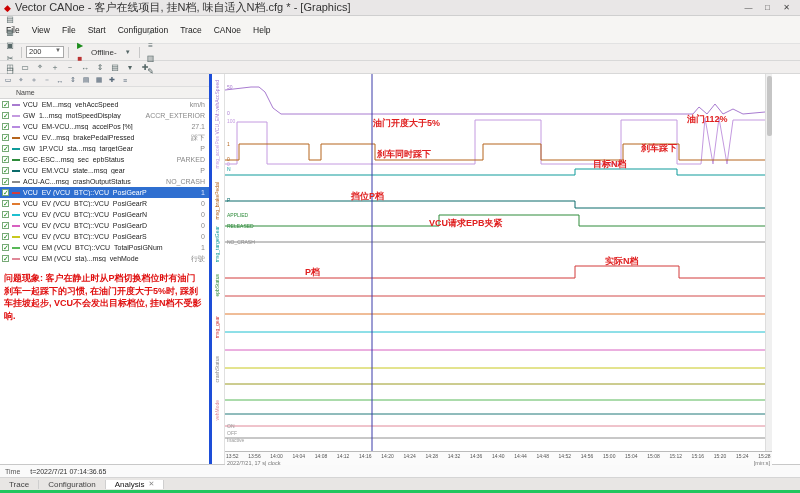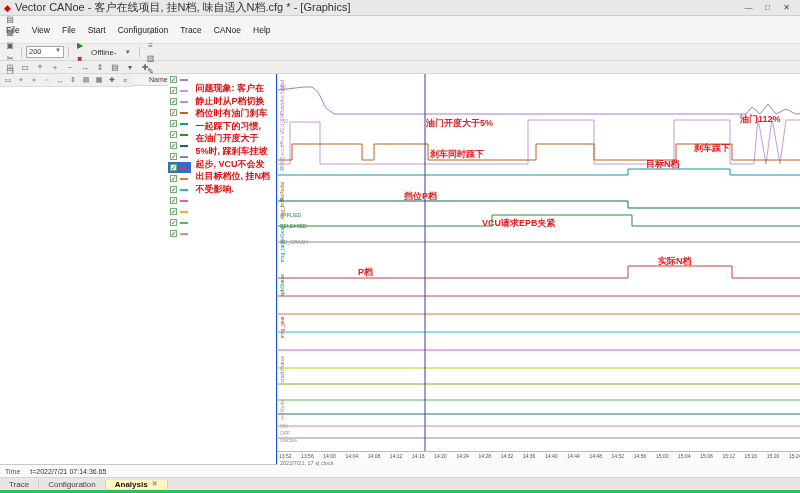--- a/index.html
+++ b/index.html
@@ -19,21 +19,21 @@
   .tb-icon{min-width:14px;height:13px;display:flex;align-items:center;justify-content:center;font-size:8px;color:#566;border:1px solid transparent}
   .tb-sep{width:1px;height:11px;background:#c8c8c8;margin:0 3px}
   .combo{width:38px;height:12px;border:1px solid #a8a8a8;background:#fff;font-size:7.5px;display:flex;align-items:flex-start;justify-content:space-between;padding:0 2px;color:#333}
   .combo .arr{font-size:6px;color:#666}
   .offline{font-size:8px;color:#333;padding:0 3px}
   .start-icon{color:#1c8c1c}
   .stop-icon{color:#b33}
   
   #main{display:flex;height:391px;border-bottom:1px solid #c8c8c8}
   
-  #left-panel{width:277px;border-right:1px solid #1d4ed8;display:flex;background:#fff}
+  #left-panel{width:212px;border-right:3px solid #1d4ed8;display:flex;flex-direction:column;background:#fff}
   #panel-toolbar{height:13px;background:#f1efee;border-bottom:1px solid #ddd;display:flex;align-items:center;padding:0 2px;gap:1px}
   .ptb-icon{min-width:12px;height:11px;display:flex;align-items:center;justify-content:center;font-size:7px;color:#567;border:1px solid transparent}
   #grid-header{height:12px;background:#f3f2f0;border-bottom:1px solid #d5d5d5;font-size:7px;color:#444;display:flex;align-items:center;padding-left:16px}
   #signal-rows{overflow:hidden}
   .sig-row{display:flex;align-items:center;height:11px;font-size:7px;padding:0 2px;gap:3px;white-space:nowrap}
   .sig-row.selected{background:#2f6fd0;color:#fff}
   .sig-row.selected .sig-val{color:#dbe6ff}
   .chk{width:7px;height:7px;border:1px solid #7a7;background:#fff;color:#1a8a1a;font-size:7px;line-height:5px;text-align:center;flex:none}
   .swatch{width:8px;height:2px;flex:none}
   .sig-name{overflow:hidden;text-overflow:ellipsis}
@@ -49,21 +49,21 @@
   #plot-scroll{width:7px;background:#f0f0f0;border-left:1px solid #ddd;position:relative}
   #plot-thumb{position:absolute;top:2px;left:1px;width:5px;height:60px;background:#c5c5c5;border-radius:2px}
   #time-axis{height:14px;border-top:1px solid #bbb;position:relative;background:#fbfbfb}
   #tick-row{display:flex;justify-content:space-between;padding:0 1px;font-size:5px;color:#555;height:7px;align-items:flex-end}
   #footer-row{display:flex;justify-content:space-between;padding:0 2px;font-size:5.5px;color:#777;height:7px;align-items:center}
   
   #time-row{height:13px;background:#fafafa;border-bottom:1px solid #d5d5d5;display:flex;align-items:center;gap:10px;padding:0 5px;font-size:7px;color:#333}
   #time-row .lbl{color:#555}
   #tabs-row{height:18px;background:#e8e6e4;display:flex;align-items:center;border-bottom:6px solid #22c55e}
   .tab{padding:0 9px;font-size:8px;color:#444;border-right:1px solid #cfcfcf;display:flex;align-items:center;gap:4px}
-  .tab.active{background:#fef9c3;font-weight:bold;color:#111}
+  .tab.active{background:#ffffff;font-weight:normal;color:#111}
   .tab .x{font-size:7px;color:#888}
   #statusbar{height:16px;background:#f1efee;display:flex;align-items:center;padding:0 6px}
   #status-right{margin-left:auto;display:flex;align-items:center;gap:4px}
   #clock-dot{width:7px;height:7px;background:#2fa32f;border:1px solid #1c7c1c}
   #clock-text{font-size:9px;color:#222}
 </style>
 </head>
 <body>
 
 <div id="titlebar">

